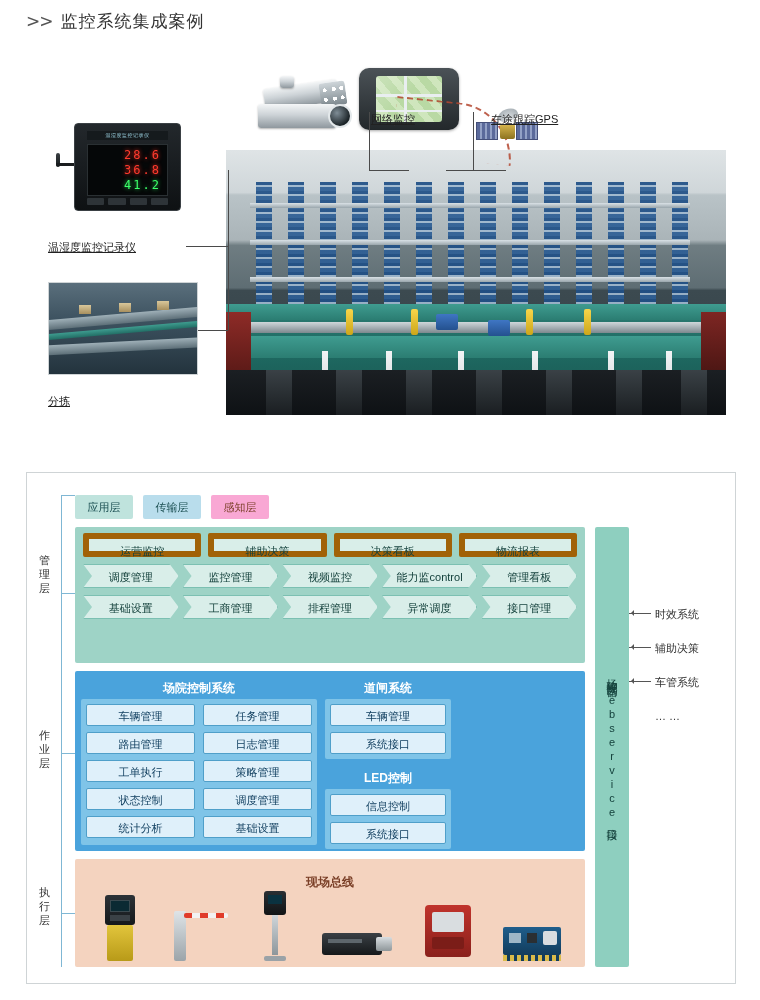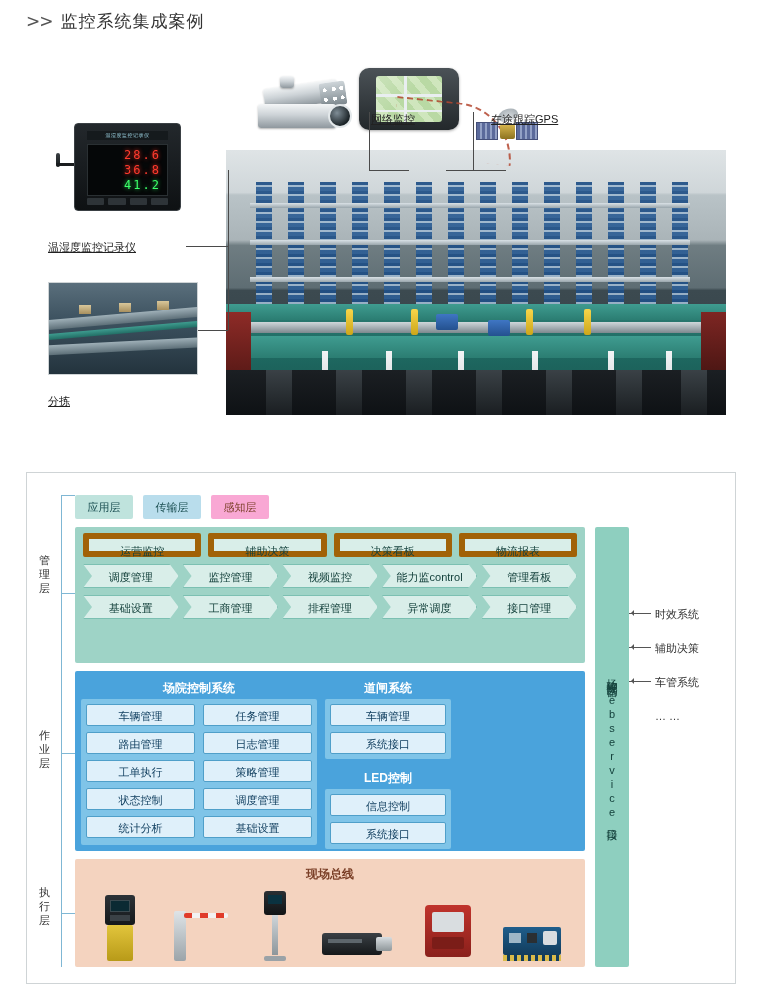--- a/index.html
+++ b/index.html
@@ -327,21 +327,21 @@
   .ops-cell:last-child { margin-bottom: 0; }
   .ops-grid2 { display: grid; grid-template-columns: 1fr 1fr; gap: 6px 8px; }
   .ops-grid2 .ops-cell { margin-bottom: 0; }
 
   .exec-block {
     position: absolute; left: 48px; top: 386px; width: 510px; height: 108px;
     background: #f4d3bf; border-radius: 2px;
   }
   .exec-title {
     text-align: center; font-size: 12px; color: #7a3f27; font-weight: bold;
-    line-height: 22px; padding-top: 4px;
+    line-height: 22px; padding-top: 12px;
   }
   .exec-devices {
     position: absolute; left: 8px; right: 8px; top: 30px; bottom: 6px;
     display: flex; align-items: flex-end; justify-content: space-around;
   }
   .dev { position: relative; }
 
   .ws-bar {
     position: absolute; left: 568px; top: 54px; width: 34px; height: 440px;
     background: #8ecfbf; border-radius: 2px;

